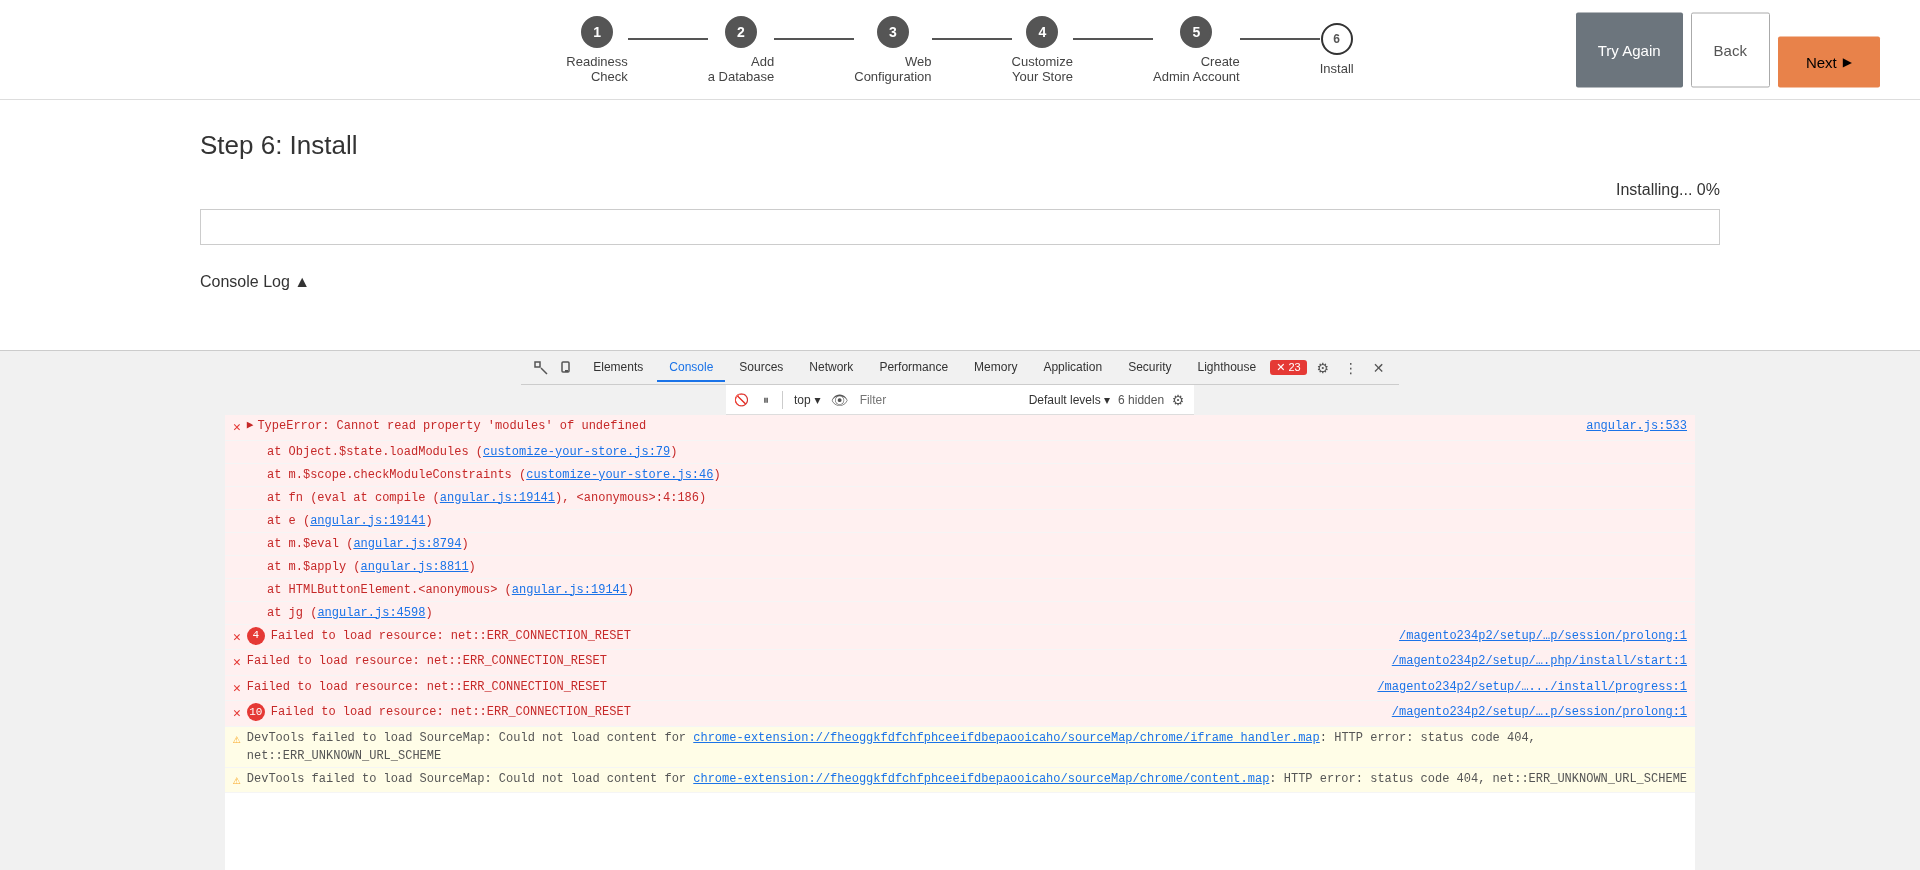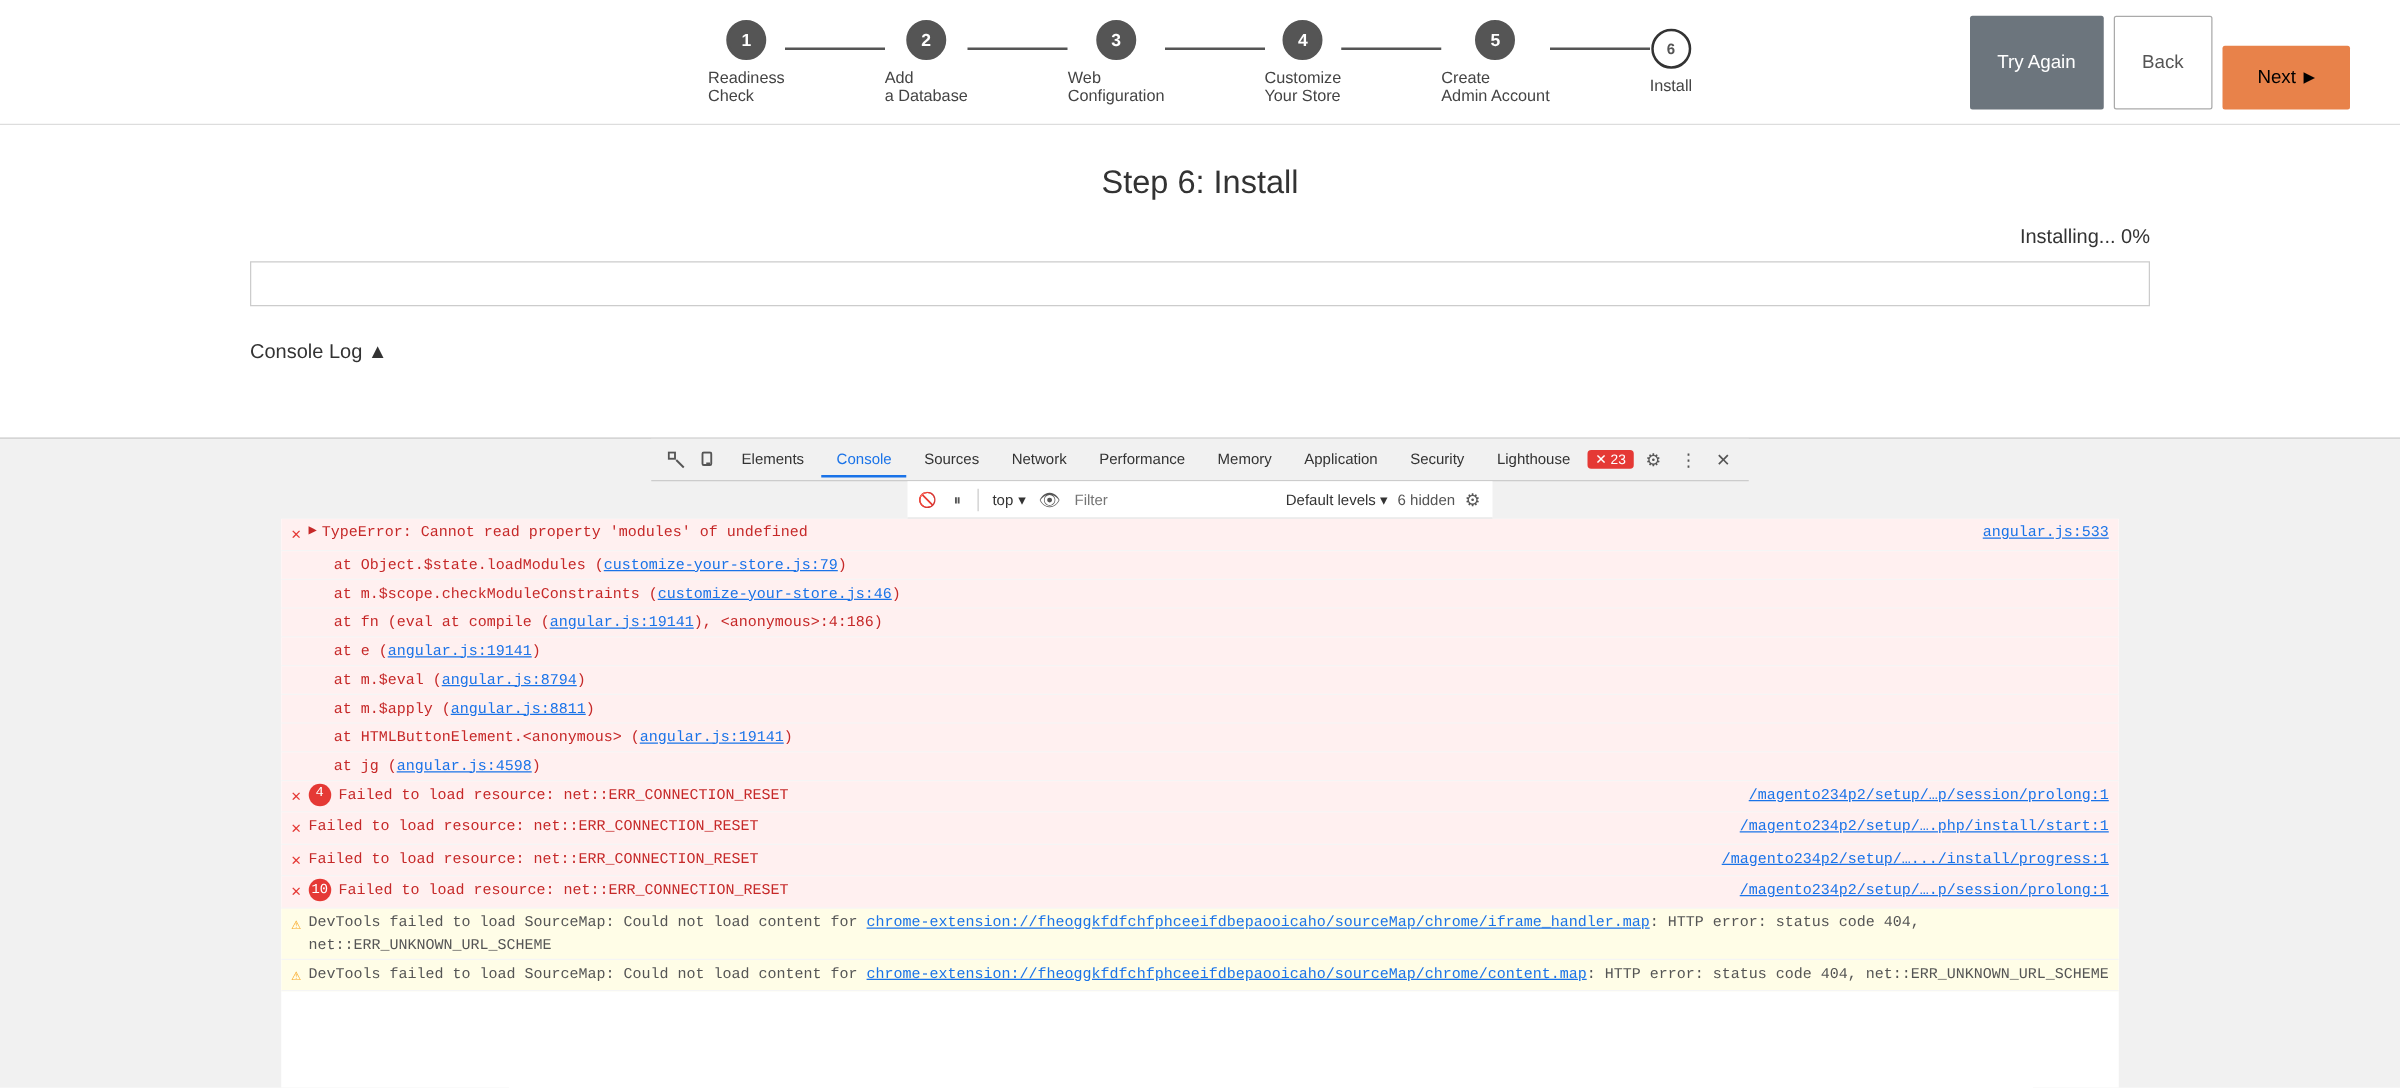--- a/index.html
+++ b/index.html
@@ -54,21 +54,21 @@
     .wizard-step.current .step-circle {
       background: #fff;
       border-color: #555;
       color: #555;
     }
 
     .wizard-step .step-label {
       margin-top: 6px;
       font-size: 13px;
       color: #444;
-      text-align: left;
+      text-align: right;
       max-width: 100px;
     }
 
     .wizard-connector {
       width: 80px;
       height: 2px;
       background: #555;
       margin-bottom: 22px;
     }
 
@@ -124,21 +124,20 @@
     .main-content {
       padding: 30px 200px 20px 200px;
       background: #fff;
     }
 
     .step-title {
       font-size: 26px;
       font-weight: normal;
       color: #333;
       margin-bottom: 20px;
-      text-align: center;
     }
 
     .installing-status {
       text-align: right;
       color: #333;
       font-size: 16px;
       margin-bottom: 10px;
     }
 
     .progress-bar-container {

